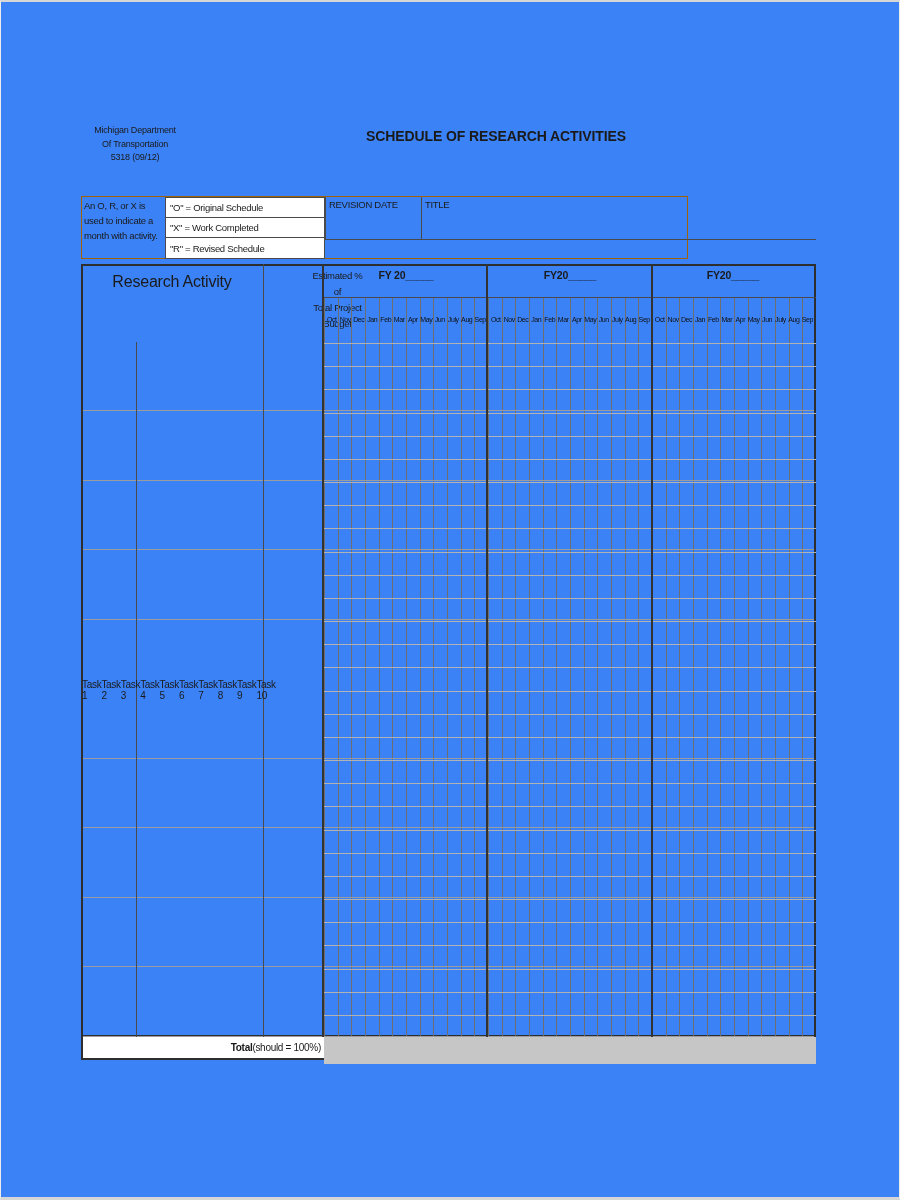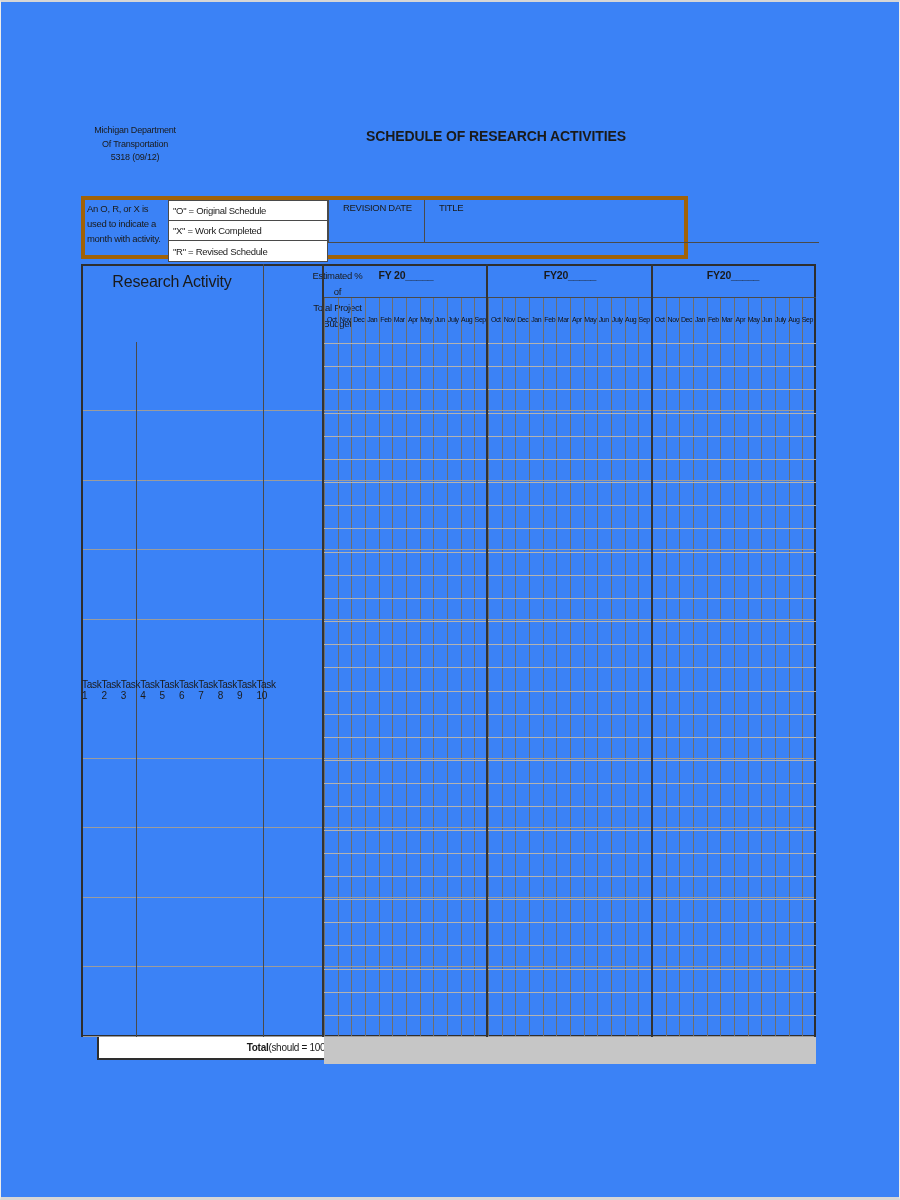--- a/index.html
+++ b/index.html
@@ -11,28 +11,28 @@
     border-left:1px solid #ececec; border-right:1px solid #ececec;
     letter-spacing:-0.2px;
   }
   .abs { position:absolute; }
 
   
   .agency { left:60px; top:122px; width:148px; text-align:center; font-size:9px; line-height:13.5px; }
   .doc-title { left:265px; top:126px; width:360px; text-align:right; font-weight:bold; font-size:14px; letter-spacing:-0.1px; }
 
   
-  .topbox { left:80px; top:194px; width:607px; height:63px; border:4px solid #a16207; }
+  .topbox { left:80px; top:194px; width:607px; height:63px; border:1px solid #a16207; }
   .legend-intro { left:2px; top:1px; width:81px; font-size:9.5px; line-height:1.58; letter-spacing:-0.3px; }
   .legend-item { left:83px; width:160px; height:21px; border:1px solid #4a4a4a; background:#fff;
                  font-size:9.5px; display:flex; align-items:center; padding-left:4px; letter-spacing:-0.3px; }
   .li0 { top:0px; } .li1 { top:20px; } .li2 { top:40px; height:22px; }
   .rev-cell { left:243px; top:0px; width:97px; height:43px; border-left:1px solid #4a4a4a; border-right:1px solid #4a4a4a; border-bottom:1px solid #4a4a4a; }
   .title-cell { left:340px; top:0px; width:394px; height:43px; border-bottom:1px solid #4a4a4a; }
-  .cell-label { font-size:9.5px; padding:2px 0 0 14px; letter-spacing:-0.3px; }
+  .cell-label { font-size:9.5px; padding:2px 0 0 3px; letter-spacing:-0.3px; }
 
   
   .table-frame { left:80px; top:262px; width:735px; height:773px; border:2px solid #2e2e2e; }
   .ra-header { left:82px; top:271px; width:178px; text-align:center; font-size:16px; }
   .budget-header { left:262px; top:266px; width:61px; text-align:center; font-size:9.5px; line-height:16px; white-space:pre-line; letter-spacing:-0.3px;margin-left:44px; }
   .fy-label { top:267px; text-align:center; font-weight:bold; font-size:10.5px; letter-spacing:-0.2px; }
   .fy0 { left:323px; width:164px; } .fy1 { left:487px; width:164px; } .fy2 { left:651px; width:162px; }
 
   .month-grid { left:323px; top:295px; width:492px; height:740px; border-top:1px solid #4a4a4a;
     background:repeating-linear-gradient(90deg,#6e6e6e 0px,#6e6e6e 1px,transparent 1px,transparent 13.6667px); }
@@ -46,21 +46,21 @@
   .vline-budget { left:262px; top:262px; width:1px; height:796px; background:#4a4a4a; }
 
   .months-row { top:295px; height:44px; display:flex; align-items:center; }
   .mr0 { left:324px; width:162px; } .mr1 { left:488px; width:162px; } .mr2 { left:652px; width:161px; }
   .months-row > div { flex:1 1 0; text-align:center; font-size:7px; letter-spacing:-0.4px; white-space:nowrap; overflow:visible; color:#111; }
 
   .task-col { left:81px; top:340px; width:54px; height:695px; display:flex; flex-direction:row; }
   .task-col > div { flex:1 1 0; display:flex; align-items:center; justify-content:center; font-size:10px; letter-spacing:-0.3px; }
 
   
-  .total-left { left:96px; top:1035px; width:243px; height:23px; background:#fff;
+  .total-left { left:80px; top:1035px; width:243px; height:23px; background:#fff;
     border-left:2px solid #2e2e2e; border-bottom:2px solid #2e2e2e;
     display:flex; align-items:center; justify-content:flex-end; padding-right:3px; font-size:10px; letter-spacing:-0.3px; }
   .total-bold { font-weight:bold; }
   .total-bar { left:323px; top:1035px; width:492px; height:27px; background:#c6c6c6; }
 </style>
 </head>
 <body>
 
 <div class="page">
 

